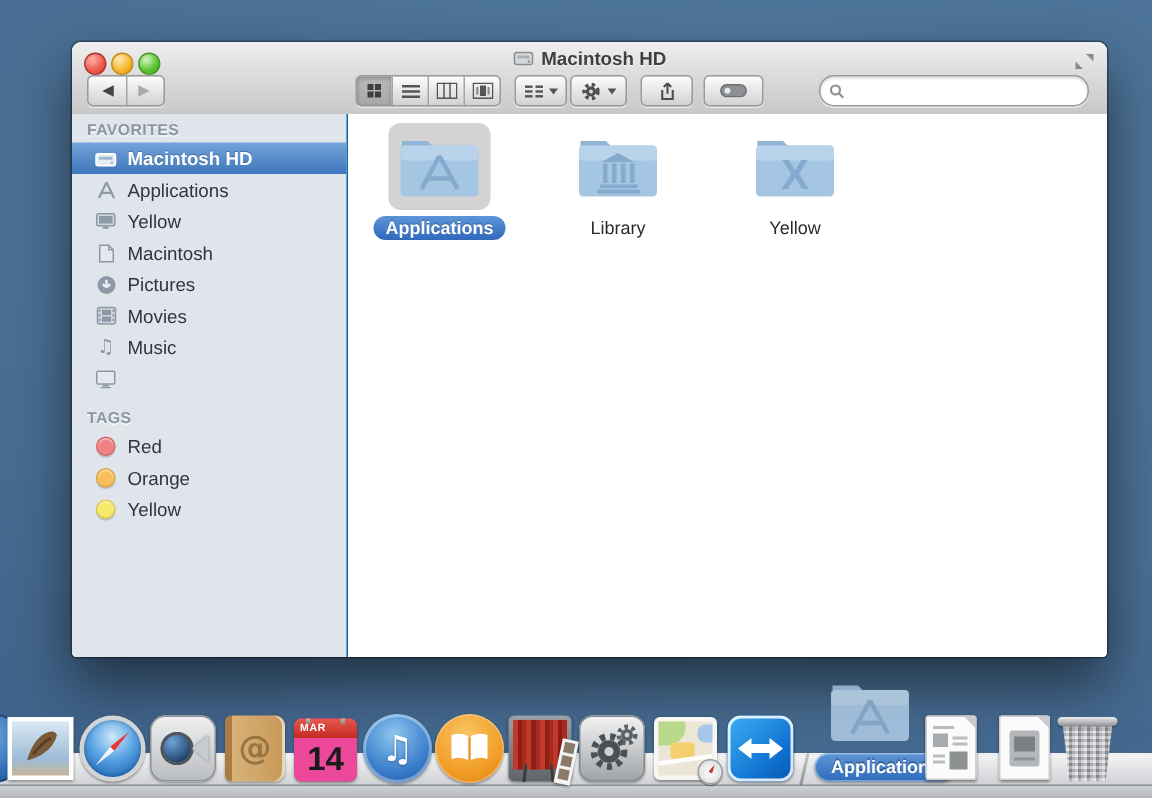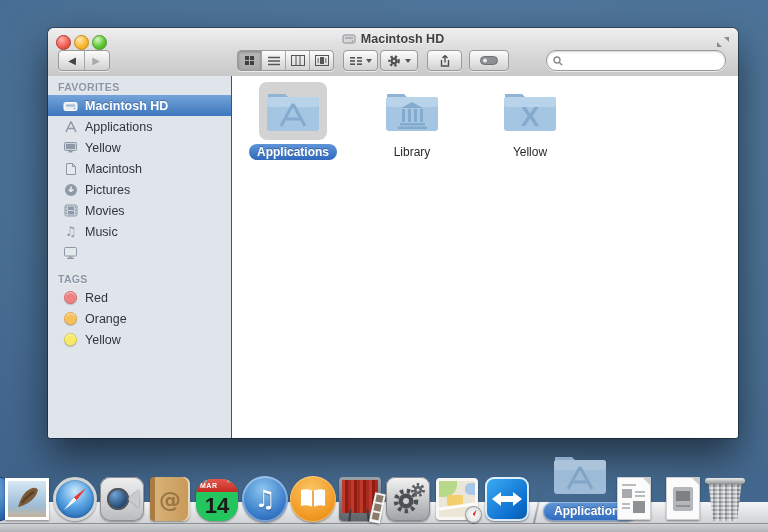--- a/index.html
+++ b/index.html
@@ -81,21 +81,21 @@
     background:linear-gradient(#e8392e 50%, #f6f6f6 50%);clip-path:polygon(50% 0,100% 50%,50% 100%,0 50%);}
   .facetime{border-radius:10px;width:44px;height:44px;margin:1px;background:linear-gradient(#f0f0f0,#b9bcbf);
     box-shadow:inset 0 0 0 1px #8e9194, 0 1px 2px rgba(0,0,0,.35);position:relative;}
   .ft-lens{position:absolute;left:7px;top:11px;width:22px;height:22px;border-radius:50%;
     background:radial-gradient(circle at 35% 30%, #6fa3d8, #1c3e66 70%);box-shadow:inset 0 0 0 2px #52565a;}
   .ft-tri{position:absolute;right:5px;top:13px;width:0;height:0;border-top:9px solid transparent;border-bottom:9px solid transparent;border-right:11px solid #c9ccce;filter:drop-shadow(0 0 1px #888);}
   .contacts{width:40px;height:44px;margin:1px 3px;border-radius:4px 7px 7px 4px;
     background:linear-gradient(90deg,#a87c42 0 5px,#d8b278 5px, #c89858);box-shadow:0 1px 2px rgba(0,0,0,.35), inset -2px 0 0 #e8d8b8;
     display:flex;align-items:center;justify-content:center;}
   .contacts span{font-size:22px;color:#8a6a3a;font-weight:bold;font-family:"DejaVu Sans",sans-serif;opacity:.8;}
-  .calendar{width:42px;height:42px;margin:3px 2px 1px;background:#22c55e;border-radius:16px;overflow:hidden;
+  .calendar{width:42px;height:42px;margin:3px 2px 1px;background:#ec4899;border-radius:5px;overflow:hidden;
     box-shadow:0 1px 2px rgba(0,0,0,.4);position:relative;}
   .cal-top{height:13px;background:linear-gradient(#e8574d,#c22a22);color:#fff;font-size:7px;font-weight:bold;line-height:13px;text-align:left;padding-left:4px;letter-spacing:.5px;}
   .cal-day{font-size:22px;font-weight:bold;color:#1a1a1a;text-align:center;line-height:28px;}
   .ring{position:absolute;top:-3px;width:3px;height:7px;background:linear-gradient(#d8d8d8,#888);border-radius:2px;}
   .itunes{border-radius:50%;width:46px;height:46px;background:radial-gradient(circle at 45% 30%, #8ec6ef, #3a7ecb 60%, #1c4f96);
     box-shadow:inset 0 0 0 2px rgba(255,255,255,.35), 0 1px 2px rgba(0,0,0,.4);display:flex;align-items:center;justify-content:center;}
   .itunes span{color:#fff;font-size:24px;font-family:"DejaVu Sans",sans-serif;text-shadow:0 1px 2px rgba(0,0,0,.3);}
   .ibooks{border-radius:50%;width:46px;height:46px;background:radial-gradient(circle at 45% 30%, #fbc568, #f09a22 65%, #d97f10);
     box-shadow:inset 0 0 0 1px rgba(255,255,255,.3), 0 1px 2px rgba(0,0,0,.4);display:flex;align-items:center;justify-content:center;}
   .photobooth{width:42px;height:44px;margin:1px 2px;border-radius:4px;background:linear-gradient(#9aa0a6,#5f646a);

